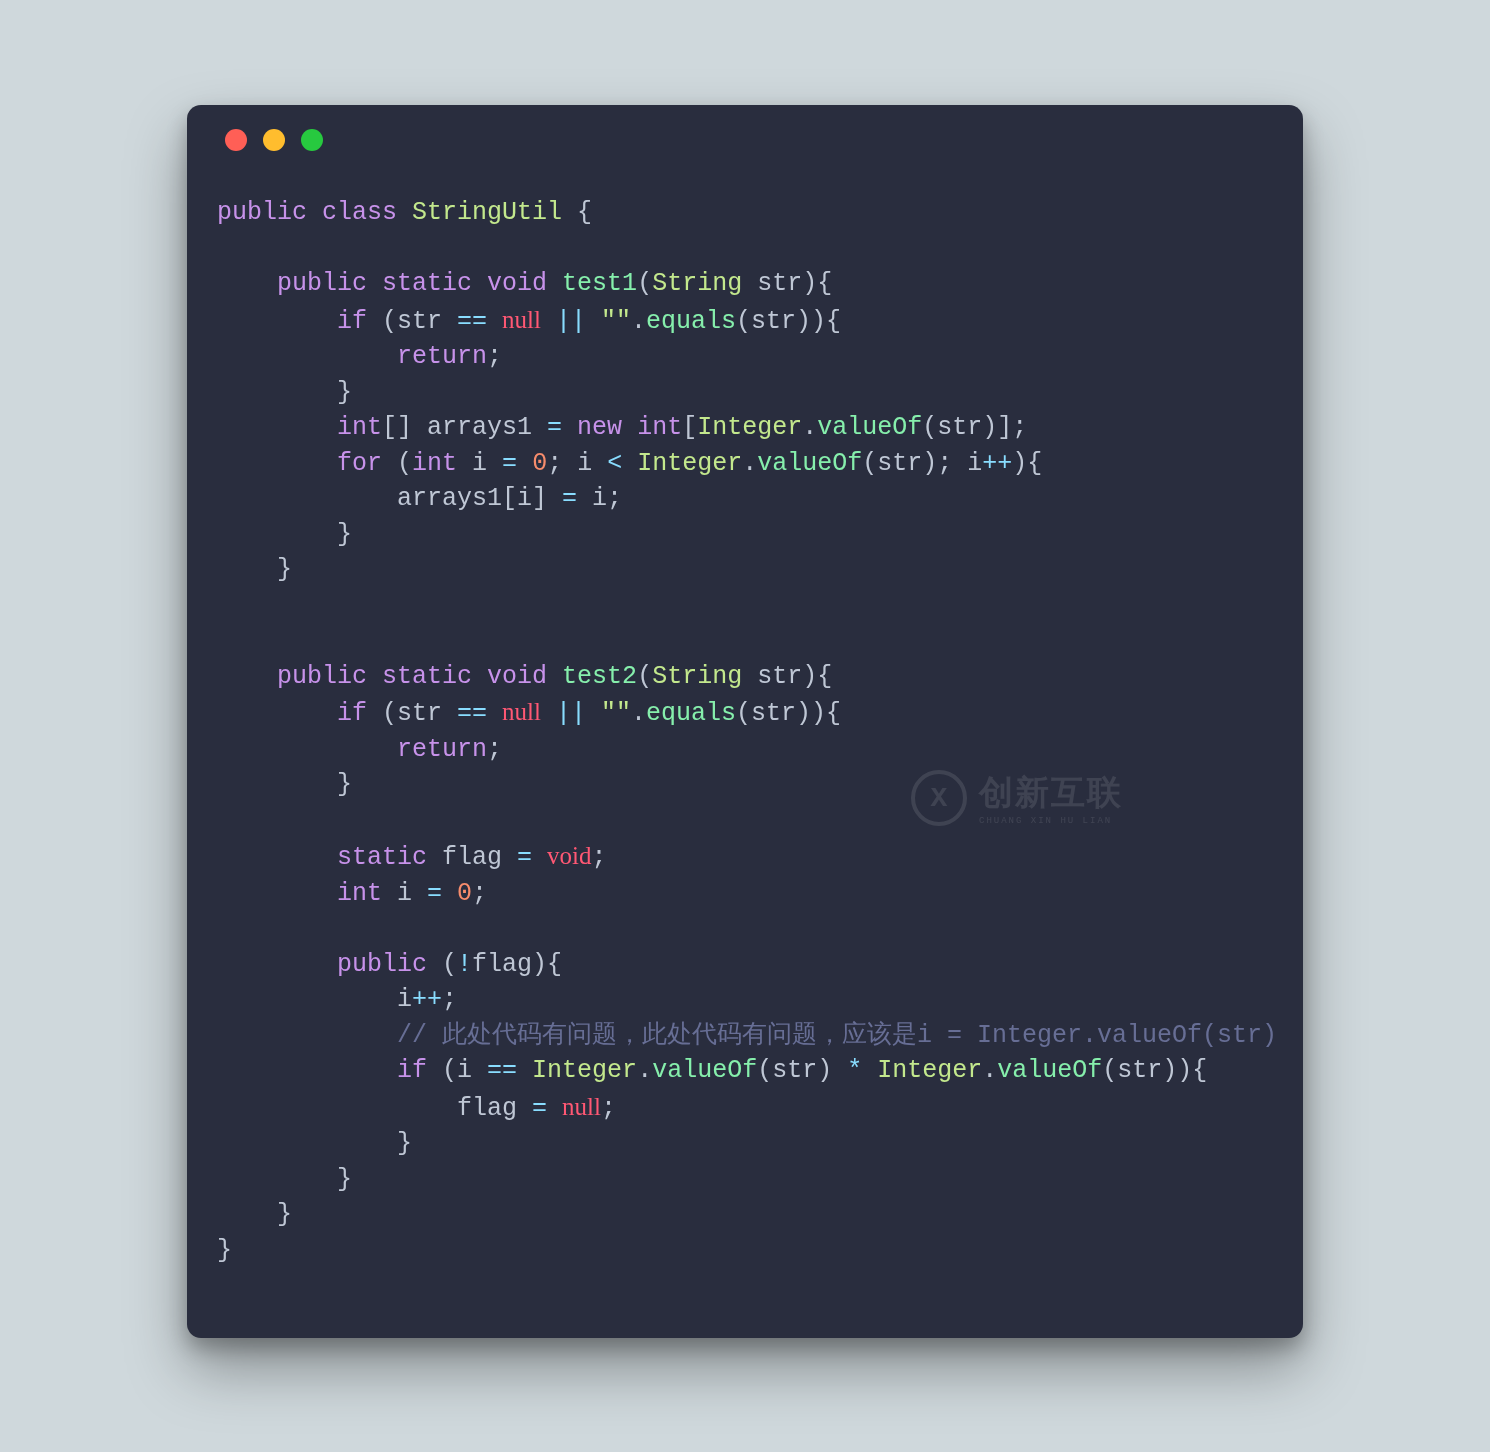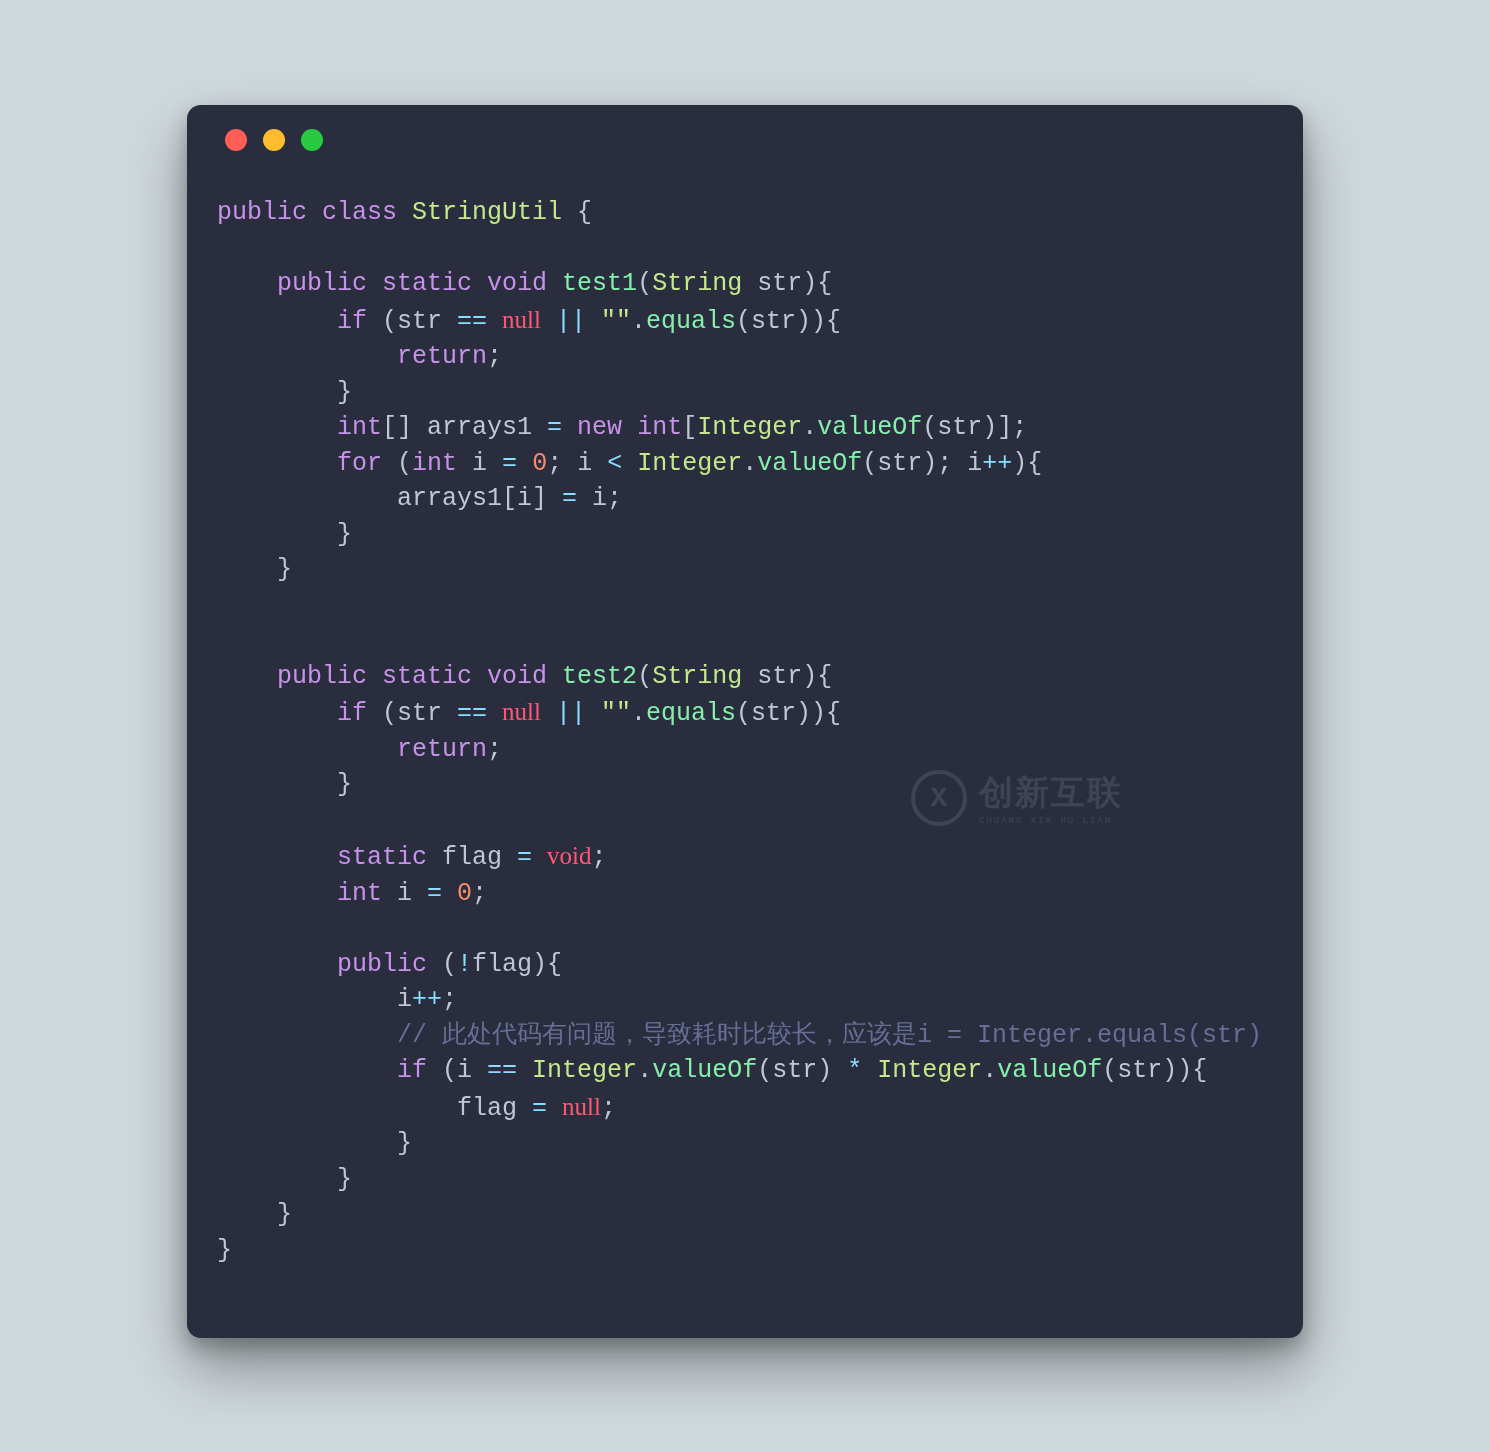--- a/index.html
+++ b/index.html
@@ -103,20 +103,20 @@
     <span class="kw">public</span> <span class="kw">static</span> <span class="kw">void</span> <span class="fn">test2</span>(<span class="type">String</span> str){
         <span class="kw">if</span> (str <span class="op">==</span> <span class="lit">null</span> <span class="op">||</span> <span class="str">""</span>.<span class="fn">equals</span>(str)){
             <span class="kw">return</span>;
         }
 
         <span class="kw">static</span> flag <span class="op">=</span> <span class="lit">void</span>;
         <span class="kw">int</span> i <span class="op">=</span> <span class="num">0</span>;
 
         <span class="kw">public</span> (<span class="op">!</span>flag){
             i<span class="op">++</span>;
-            <span class="cmt">// 此处代码有问题，导致耗时比较长，应该是i = Integer.equals(str)</span>
+            <span class="cmt">// 此处代码有问题，此处代码有问题，应该是i = Integer.valueOf(str)</span>
             <span class="kw">if</span> (i <span class="op">==</span> <span class="type">Integer</span>.<span class="fn">valueOf</span>(str) <span class="op">*</span> <span class="type">Integer</span>.<span class="fn">valueOf</span>(str)){
                 flag <span class="op">=</span> <span class="lit">null</span>;
             }
         }
     }
 }</div>
 </div>
 
 </body></html>

